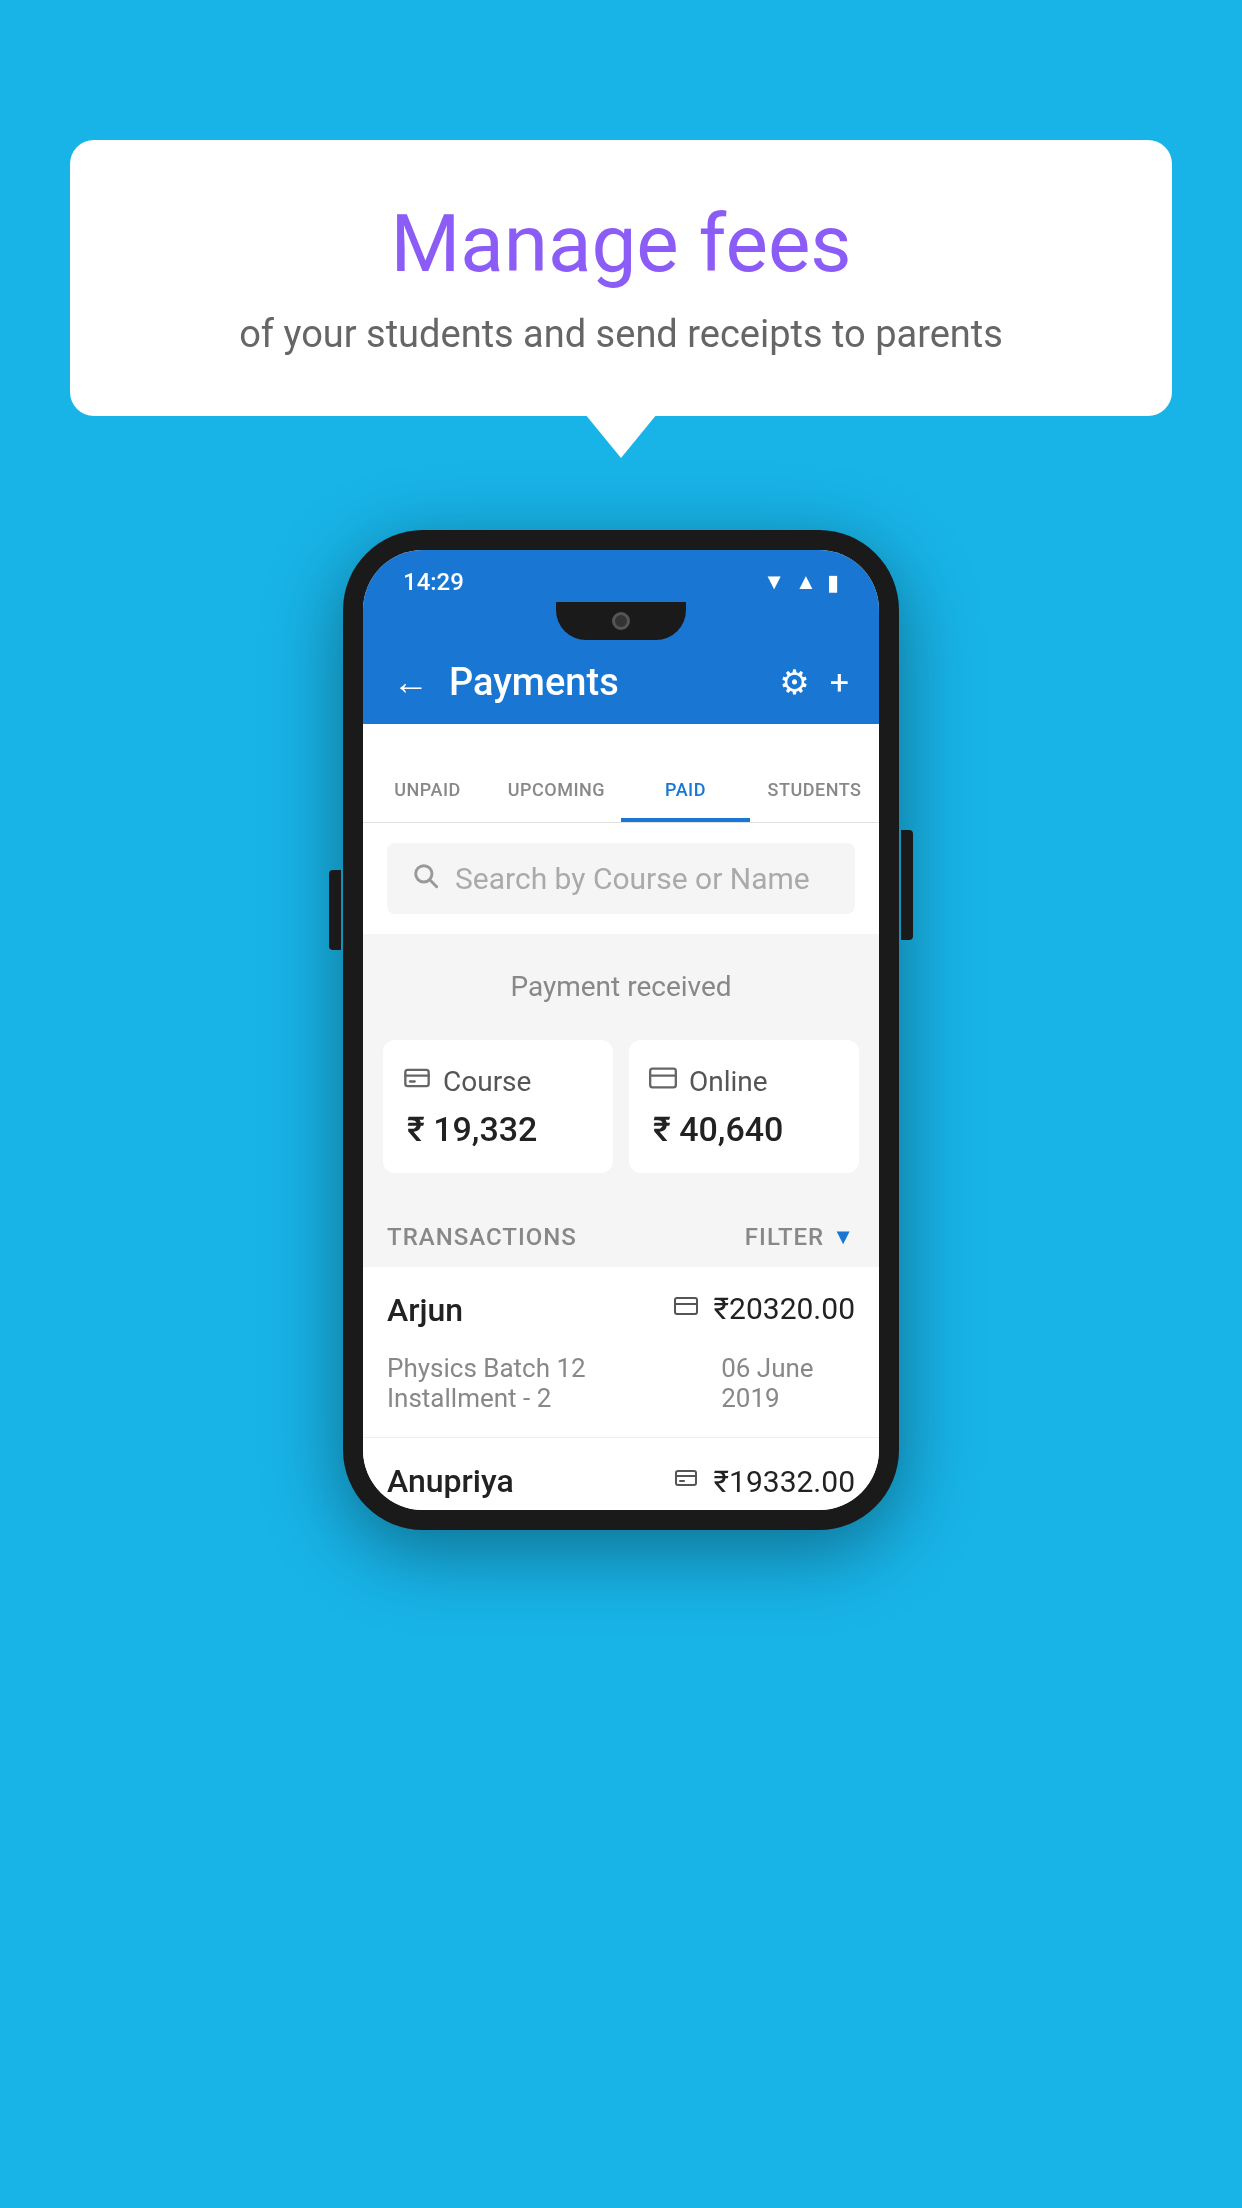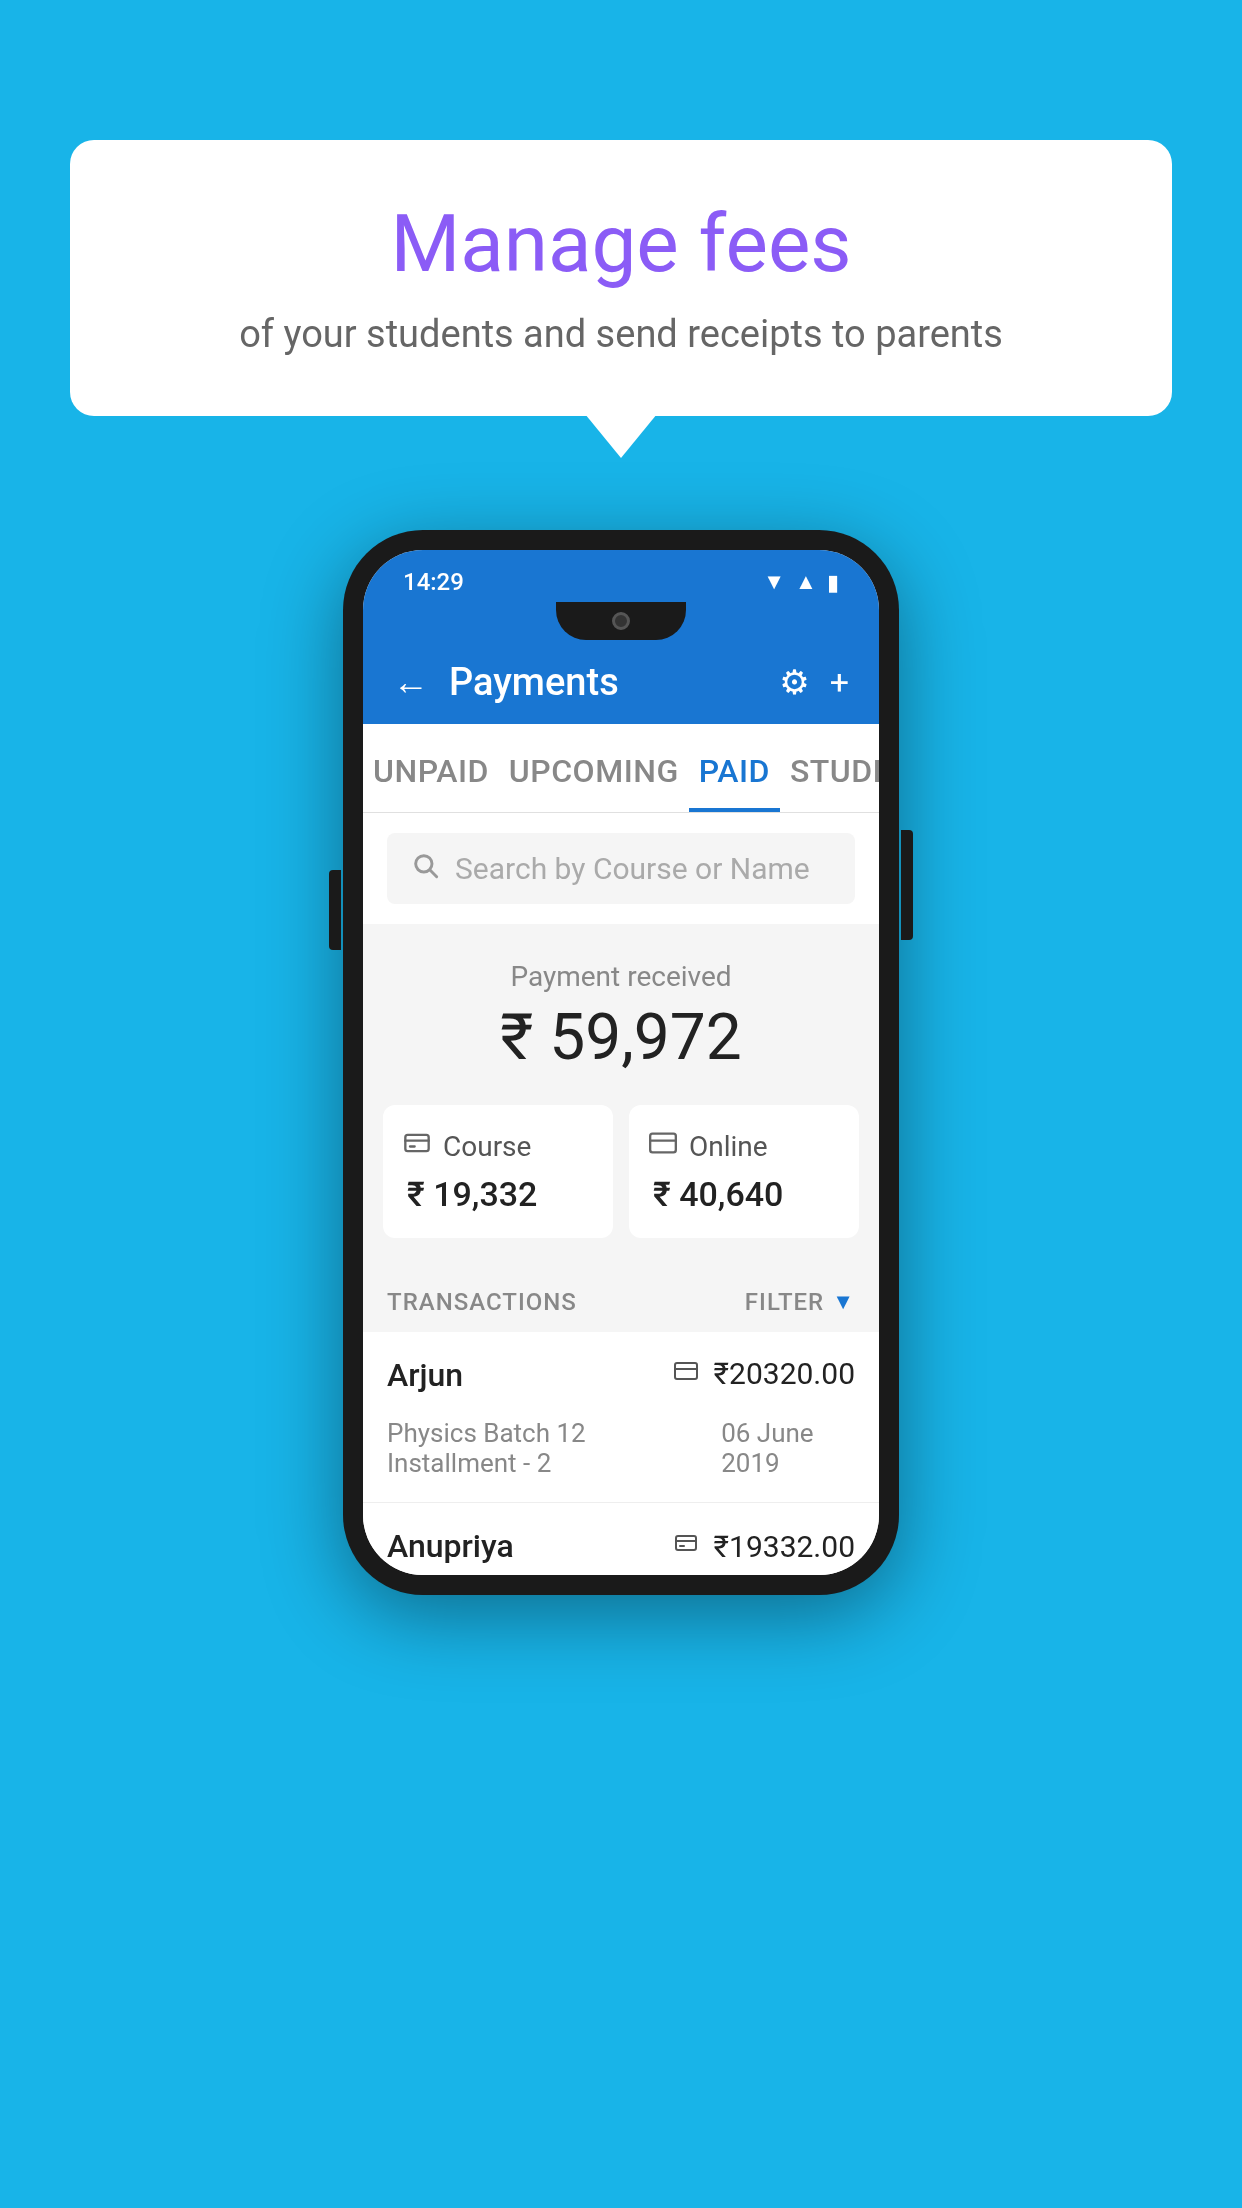--- a/index.html
+++ b/index.html
@@ -192,26 +192,27 @@
     .tabs-bar {
       background: #ffffff;
       display: flex;
       border-bottom: 1px solid #e0e0e0;
     }
 
     .tab {
       flex: 1;
       text-align: center;
       padding: 28px 10px 22px;
-      font-size: 32px;
+      font-size: 18px;
       font-weight: 500;
       color: #888888;
       cursor: pointer;
       letter-spacing: 0.5px;
       position: relative;
+      margin-top: 27px;
     }
 
     .tab.active {
       color: #1976d2;
     }
 
     .tab.active::after {
       content: '';
       position: absolute;
       bottom: 0;
@@ -464,21 +465,20 @@
               <circle cx="11" cy="11" r="7"></circle>
               <line x1="16.5" y1="16.5" x2="22" y2="22"></line>
             </svg>
           </span>
           <span class="search-placeholder">Search by Course or Name</span>
         </div>
       </div>
 
       <div class="payment-summary">
         <div class="payment-label">Payment received</div>
-        <div class="payment-amount">₹ 59,972</div>
       </div>
 
       <div class="cards-row">
         <div class="payment-card">
           <div class="card-top">
             <span class="card-icon">
               <svg width="28" height="28" viewBox="0 0 24 24" fill="none" stroke="#666" stroke-width="2" stroke-linecap="round" stroke-linejoin="round">
                 <rect x="2" y="5" width="20" height="14" rx="2"></rect>
                 <line x1="2" y1="10" x2="22" y2="10"></line>
                 <line x1="6" y1="15" x2="10" y2="15"></line>

